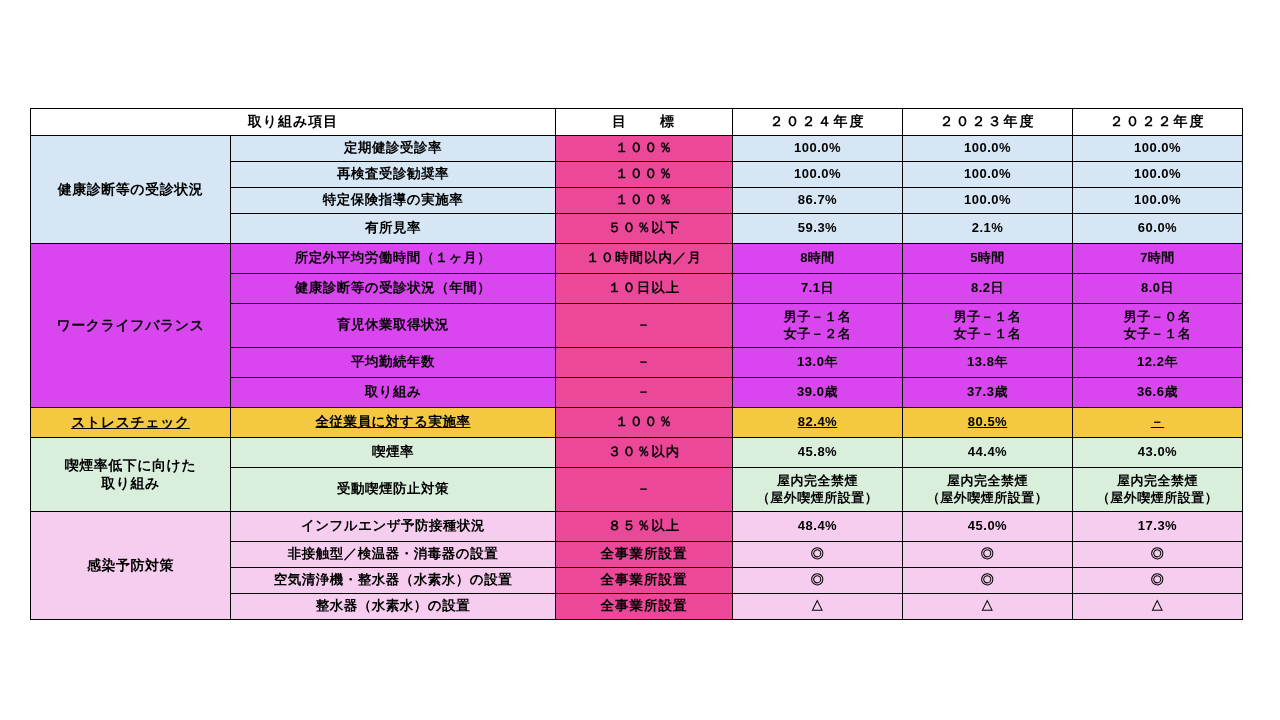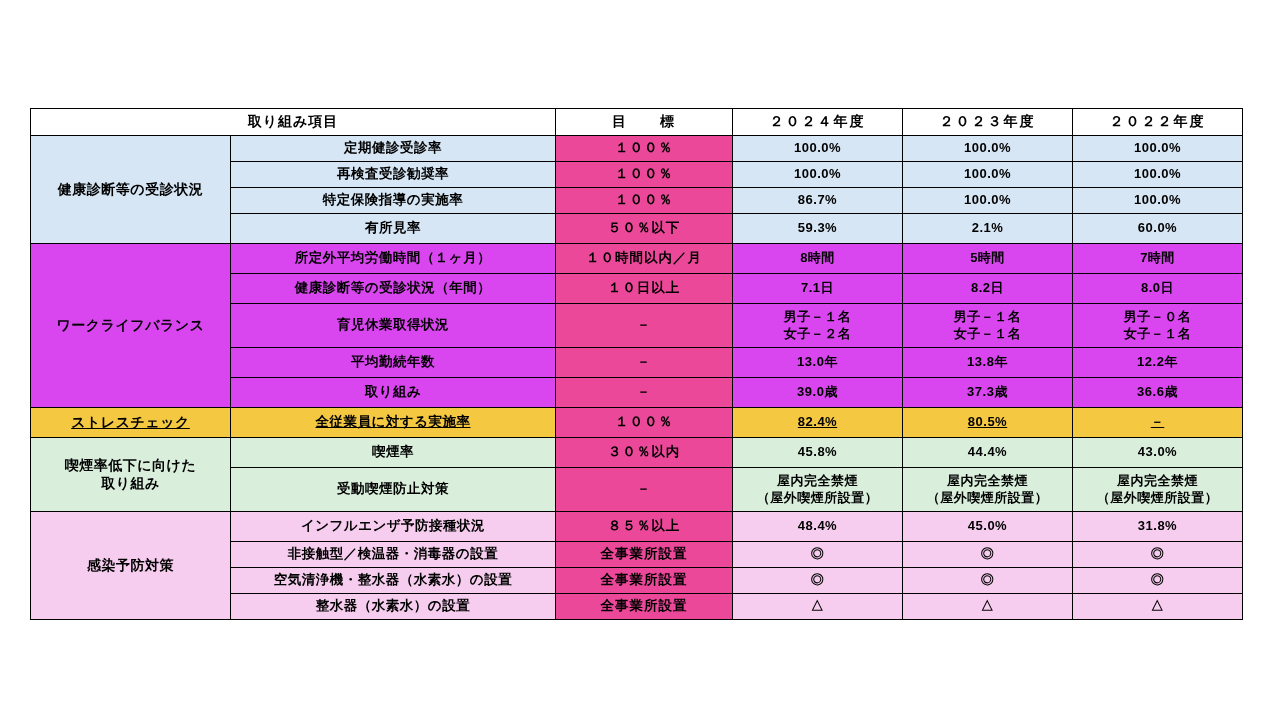--- a/index.html
+++ b/index.html
@@ -217,21 +217,21 @@
         <td class="val sec-smoke twoline">屋内完全禁煙<br>（屋外喫煙所設置）</td>
         <td class="val sec-smoke twoline">屋内完全禁煙<br>（屋外喫煙所設置）</td>
       </tr>
 
       <tr class="r30">
         <td class="cat sec-infect" rowspan="4">感染予防対策</td>
         <td class="item sec-infect">インフルエンザ予防接種状況</td>
         <td class="goal white">８５％以上</td>
         <td class="val sec-infect">48.4%</td>
         <td class="val sec-infect">45.0%</td>
-        <td class="val sec-infect">31.8%</td>
+        <td class="val sec-infect">17.3%</td>
       </tr>
       <tr class="r26">
         <td class="item sec-infect">非接触型／検温器・消毒器の設置</td>
         <td class="goal white">全事業所設置</td>
         <td class="val sec-infect mark">◎</td>
         <td class="val sec-infect mark">◎</td>
         <td class="val sec-infect mark">◎</td>
       </tr>
       <tr class="r26">
         <td class="item sec-infect">空気清浄機・整水器（水素水）の設置</td>

